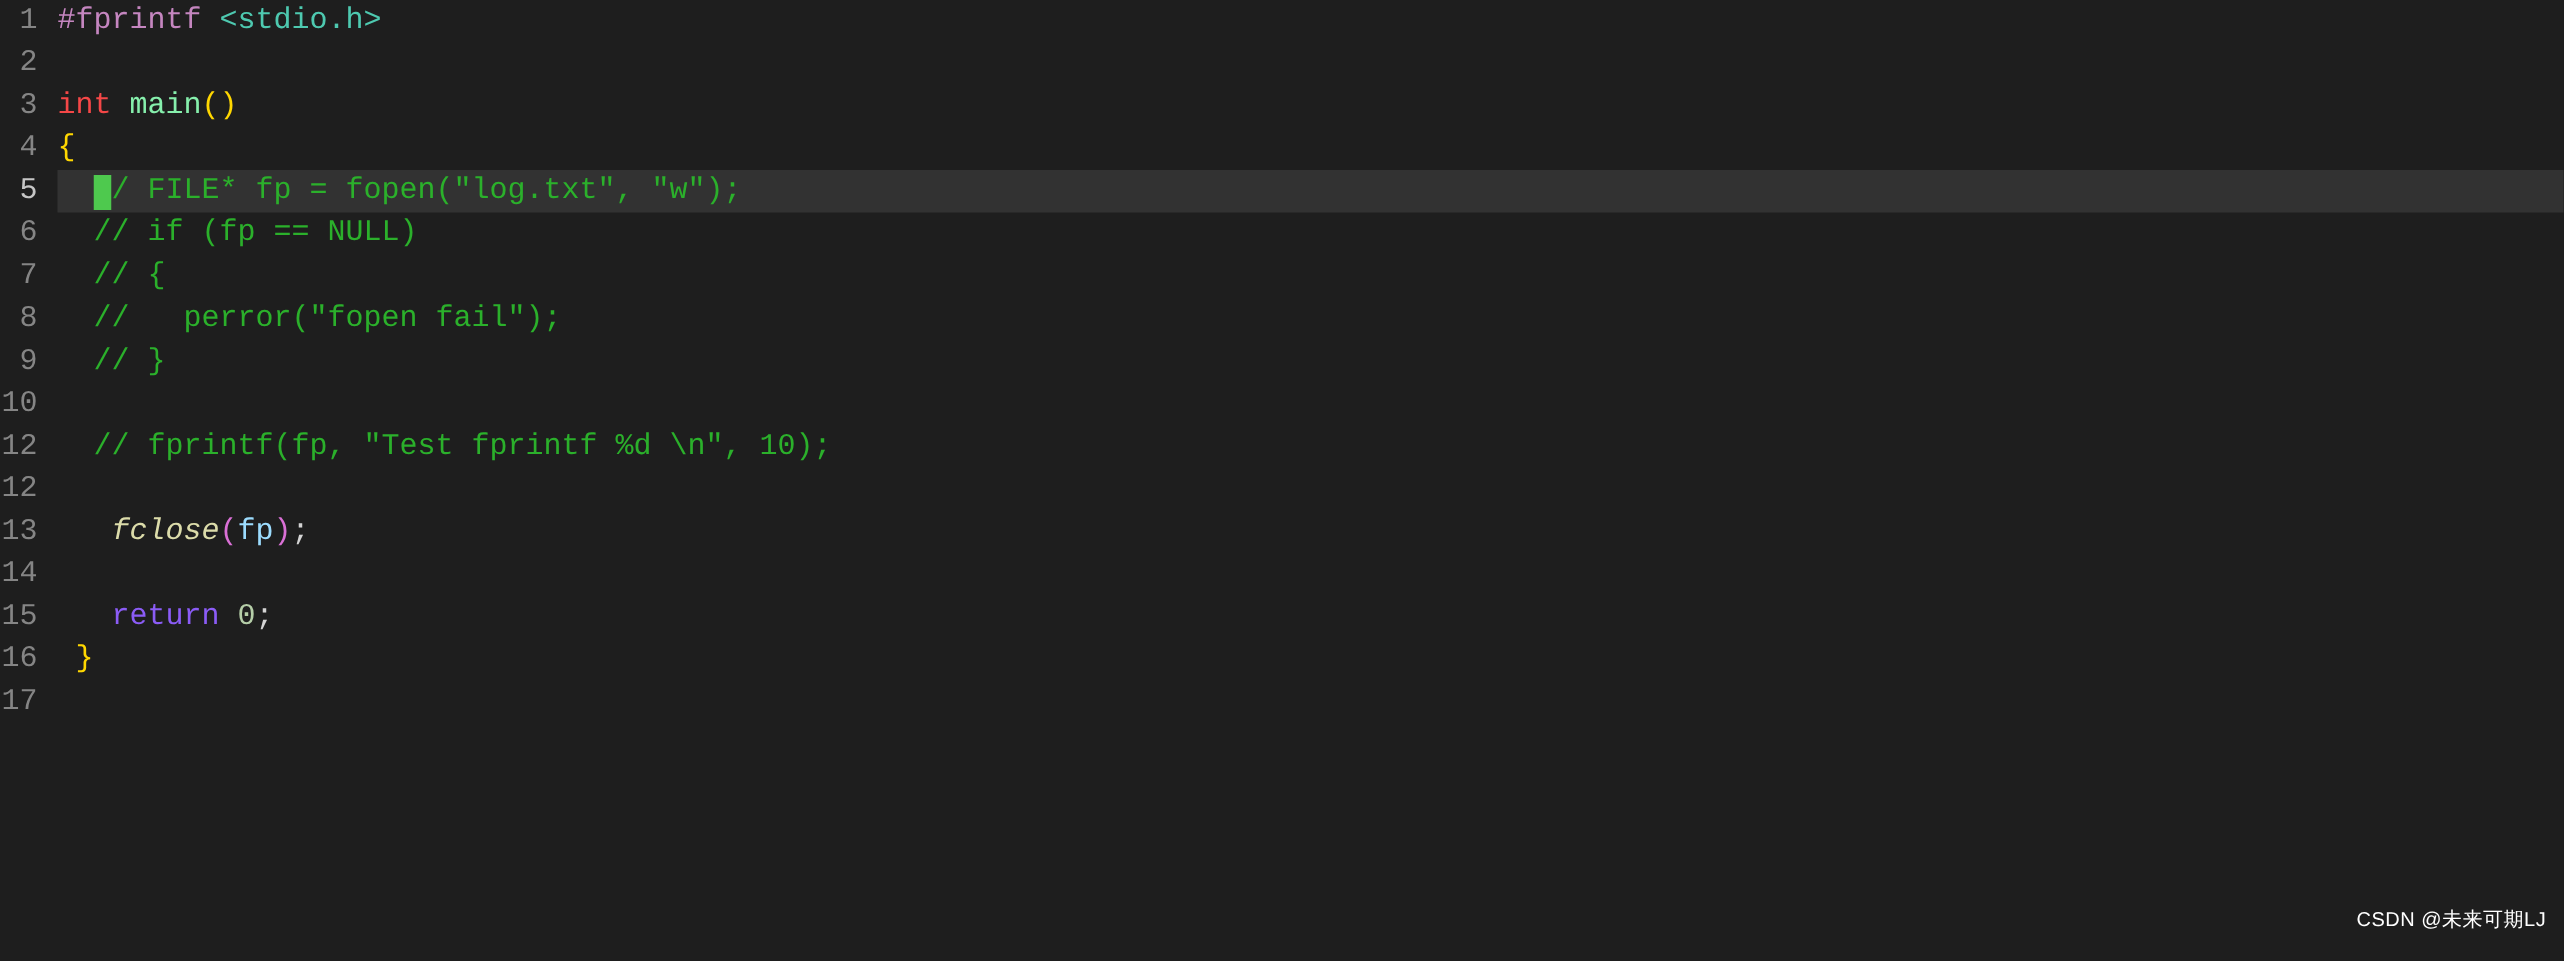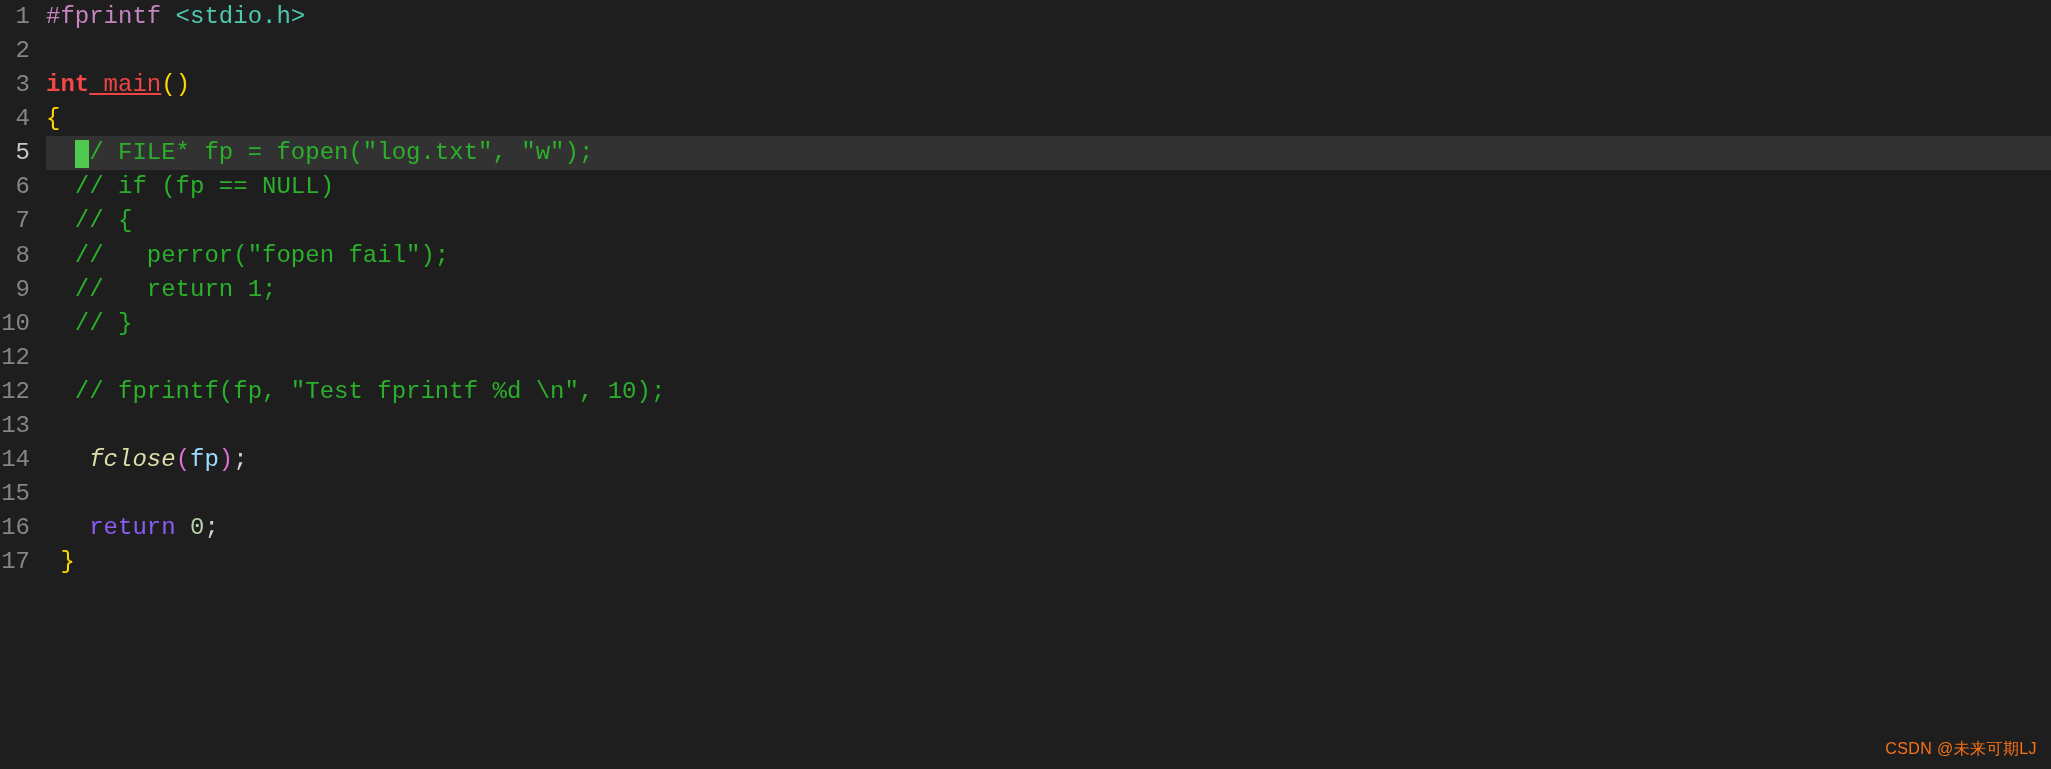--- a/index.html
+++ b/index.html
@@ -44,37 +44,37 @@
   .cursor-block {
     display: inline-block;
     background: #4ec94e;
     width: 0.6em;
     height: 1.15em;
     vertical-align: text-bottom;
     margin-bottom: -0.05em;
   }
   .tok-preproc   { color: #c586c0; }
   .tok-include   { color: #4ec9b0; margin-top: 48px; }
-  .tok-type-int  { color: #f44747; font-weight: 700; }
+  .tok-type-int  { color: #f44747; font-weight: 400; }
   .tok-func      { color: #dcdcaa; font-style: italic; }
-  .tok-func-blue { color: #ef4444; text-decoration: underline; }
+  .tok-func-blue { color: #86efac; }
   .tok-paren     { color: #ffd700; }
   .tok-brace     { color: #ffd700; }
   .tok-brace-p   { color: #da70d6; }
   .tok-punct     { color: #d4d4d4; }
   .tok-comment   { color: #2bb02b; }
   .tok-number    { color: #b5cea8; }
   .tok-return    { color: #8b5cf6; }
   .tok-ident     { color: #9cdcfe; }
   .watermark {
     position: absolute;
     right: 14px;
-    bottom: 8px;
+    bottom: 20px;
     font-size: 16px;
-    color: #f97316;
+    color: #ffffff;
     font-family: sans-serif;
     letter-spacing: 0.4px;
   }
 </style>
 </head>
 <body>
 
 <div class="editor">
   <div class="gutter">
     <span class="ln">1</span>
@@ -98,21 +98,20 @@
 
   <div class="code">
     <div class="row"><span class="tok-preproc">#fprintf</span><span class="tok-include"> &lt;stdio.h&gt;</span></div>
     <div class="row">&nbsp;</div>
     <div class="row"><span class="tok-type-int">int</span><span class="tok-func-blue"> main</span><span class="tok-paren">(</span><span class="tok-paren">)</span></div>
     <div class="row"><span class="tok-brace">{</span></div>
     <div class="row highlight"><span>  </span><span class="cursor-block"></span><span class="tok-comment">/ FILE* fp = fopen("log.txt", "w");</span></div>
     <div class="row"><span class="tok-comment">  // if (fp == NULL)</span></div>
     <div class="row"><span class="tok-comment">  // {</span></div>
     <div class="row"><span class="tok-comment">  //   perror("fopen fail");</span></div>
-    <div class="row"><span class="tok-comment">  //   return 1;</span></div>
     <div class="row"><span class="tok-comment">  // }</span></div>
     <div class="row">&nbsp;</div>
     <div class="row"><span class="tok-comment">  // fprintf(fp, "Test fprintf %d \n", 10);</span></div>
     <div class="row">&nbsp;</div>
     <div class="row"><span>   </span><span class="tok-func">fclose</span><span class="tok-brace-p">(</span><span class="tok-ident">fp</span><span class="tok-brace-p">)</span><span class="tok-punct">;</span></div>
     <div class="row">&nbsp;</div>
     <div class="row"><span>   </span><span class="tok-return">return</span><span> </span><span class="tok-number">0</span><span class="tok-punct">;</span></div>
     <div class="row"><span> </span><span class="tok-brace">}</span></div>
   </div>
 </div>

